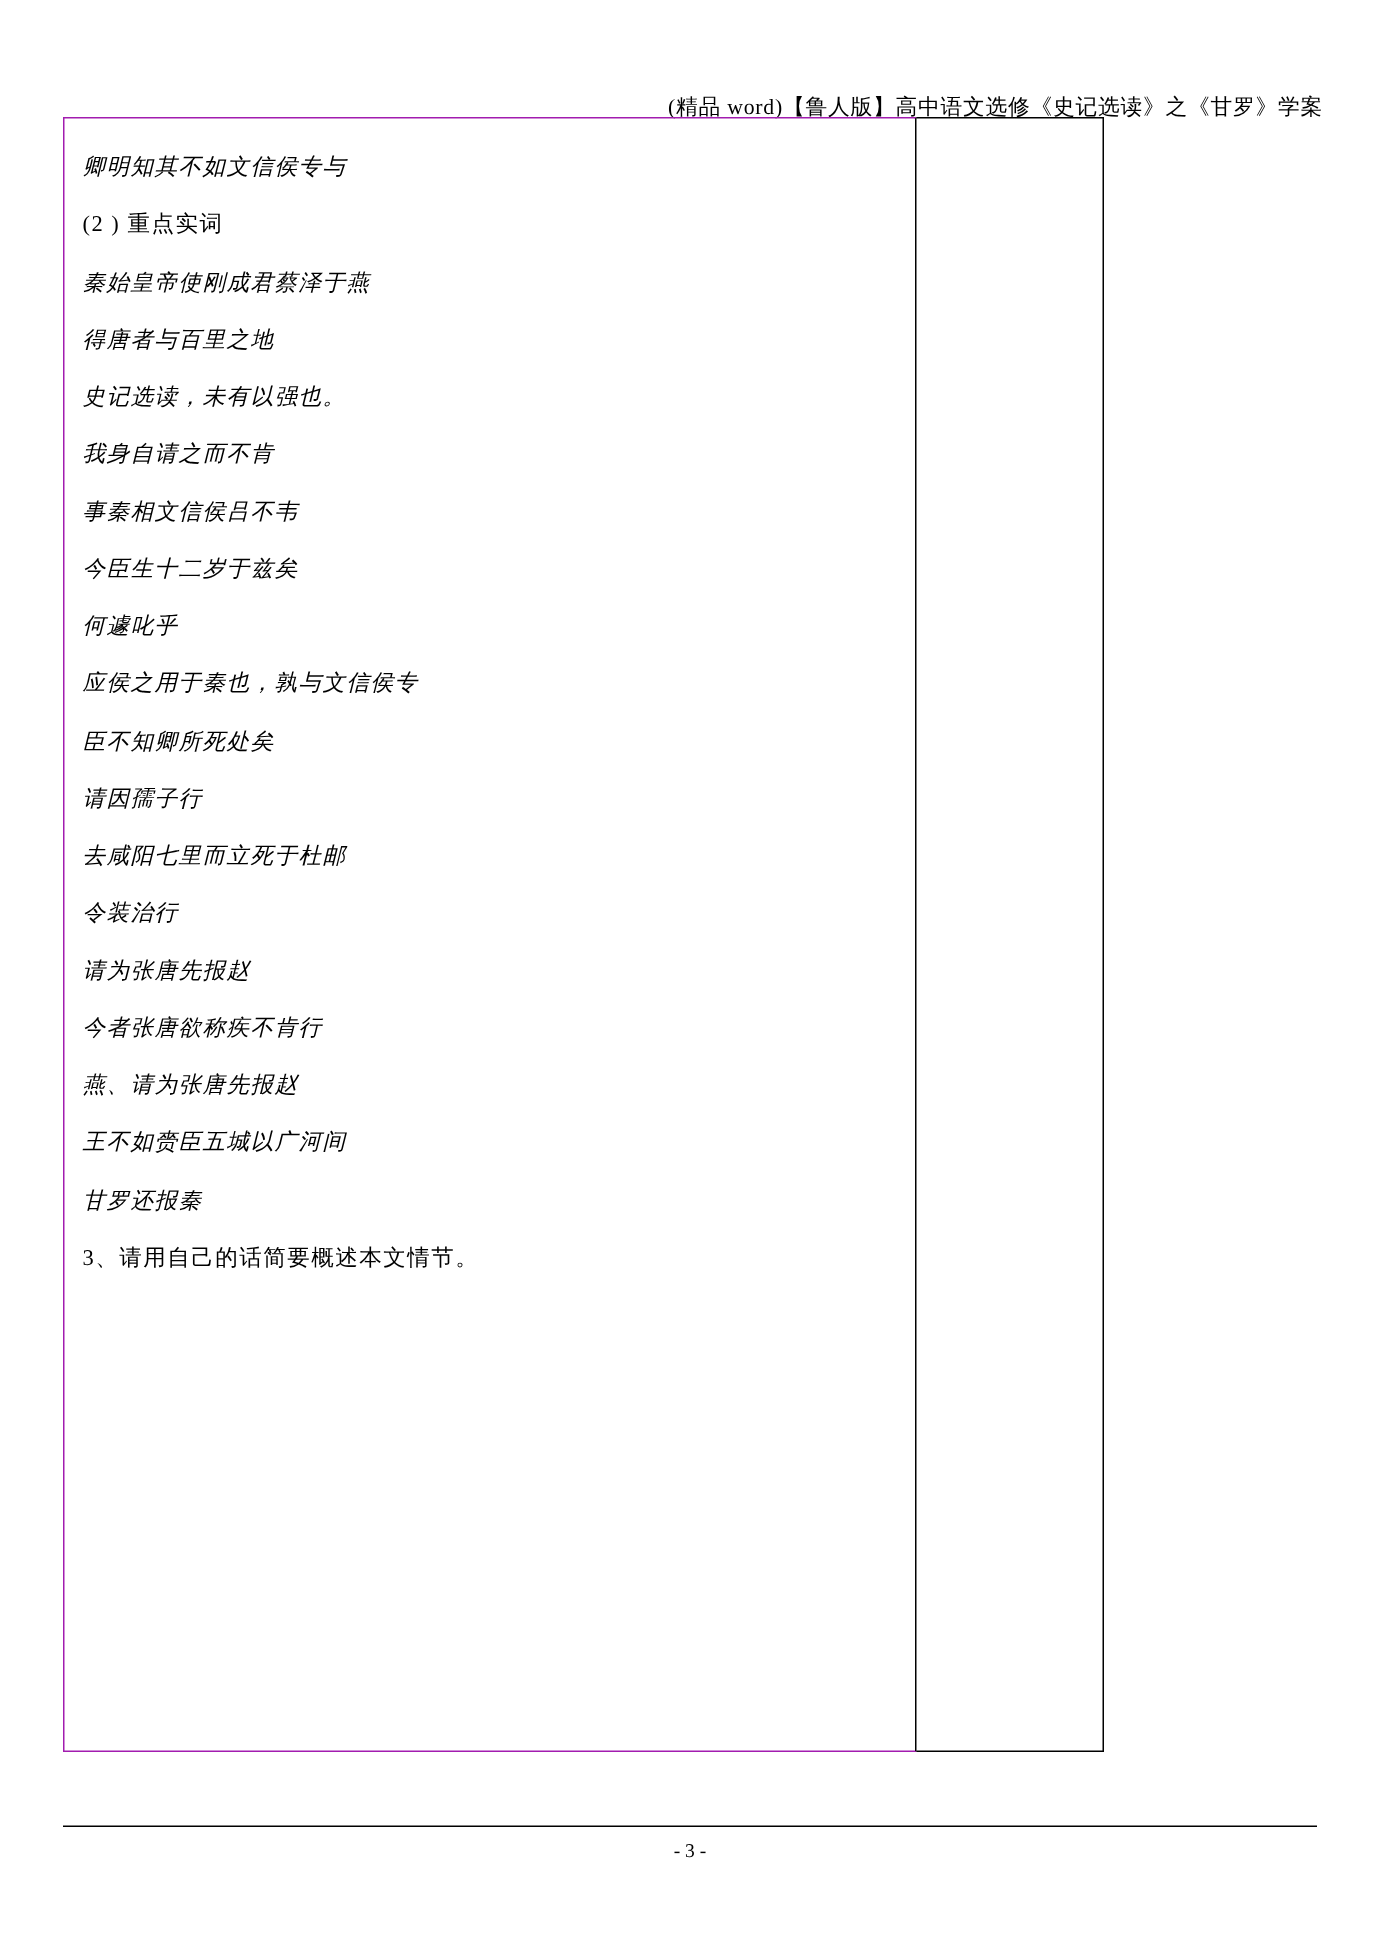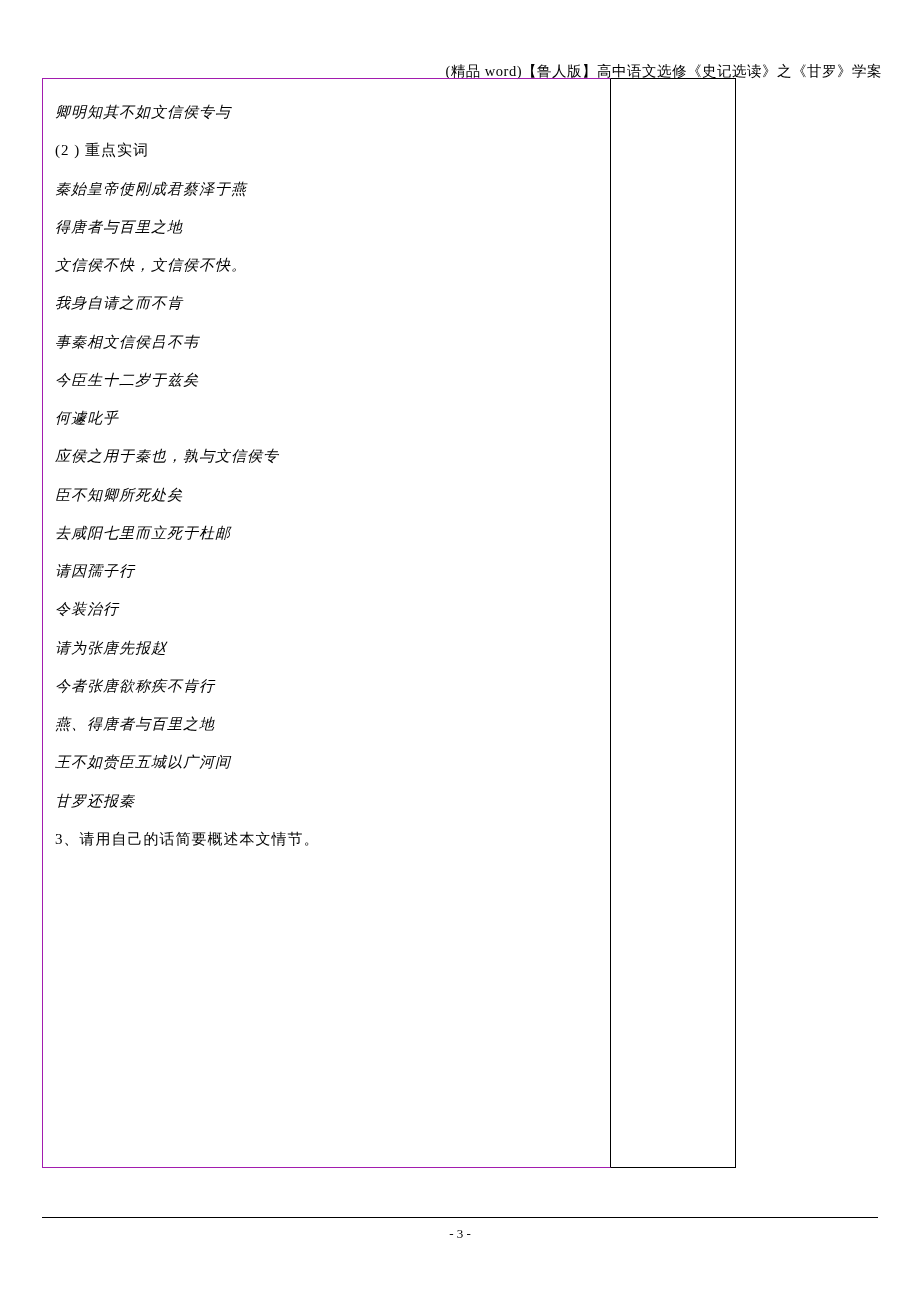--- a/index.html
+++ b/index.html
@@ -78,33 +78,33 @@
 
 <div class="page-container">
   <div class="header-text">(精品 word)【鲁人版】高中语文选修《史记选读》之《甘罗》学案</div>
 
   <div class="table-wrapper">
     <div class="main-cell">
       <div class="content-line italic-line">卿明知其不如文信侯专与</div>
       <div class="content-line">(2  ) 重点实词</div>
       <div class="content-line italic-line">秦始皇帝使刚成君蔡泽于燕</div>
       <div class="content-line italic-line">得唐者与百里之地</div>
-      <div class="content-line italic-line">文信侯不快，文信侯不快。</div>
+      <div class="content-line italic-line">史记选读，未有以强也。</div>
       <div class="content-line italic-line">我身自请之而不肯</div>
       <div class="content-line italic-line">事秦相文信侯吕不韦</div>
       <div class="content-line italic-line">今臣生十二岁于兹矣</div>
       <div class="content-line italic-line">何遽叱乎</div>
       <div class="content-line italic-line">应侯之用于秦也，孰与文信侯专</div>
       <div class="content-line italic-line">臣不知卿所死处矣</div>
+      <div class="content-line italic-line">请因孺子行</div>
       <div class="content-line italic-line">去咸阳七里而立死于杜邮</div>
-      <div class="content-line italic-line">请因孺子行</div>
       <div class="content-line italic-line">令装治行</div>
       <div class="content-line italic-line">请为张唐先报赵</div>
       <div class="content-line italic-line">今者张唐欲称疾不肯行</div>
-      <div class="content-line italic-line">燕、得唐者与百里之地</div>
+      <div class="content-line italic-line">燕、请为张唐先报赵</div>
       <div class="content-line italic-line">王不如赍臣五城以广河间</div>
       <div class="content-line italic-line">甘罗还报秦</div>
       <div class="content-line">3、请用自己的话简要概述本文情节。</div>
     </div>
     <div class="side-cell"></div>
   </div>
 
   <div class="footer-line"></div>
   <div class="page-number">- 3 -</div>
 </div>

